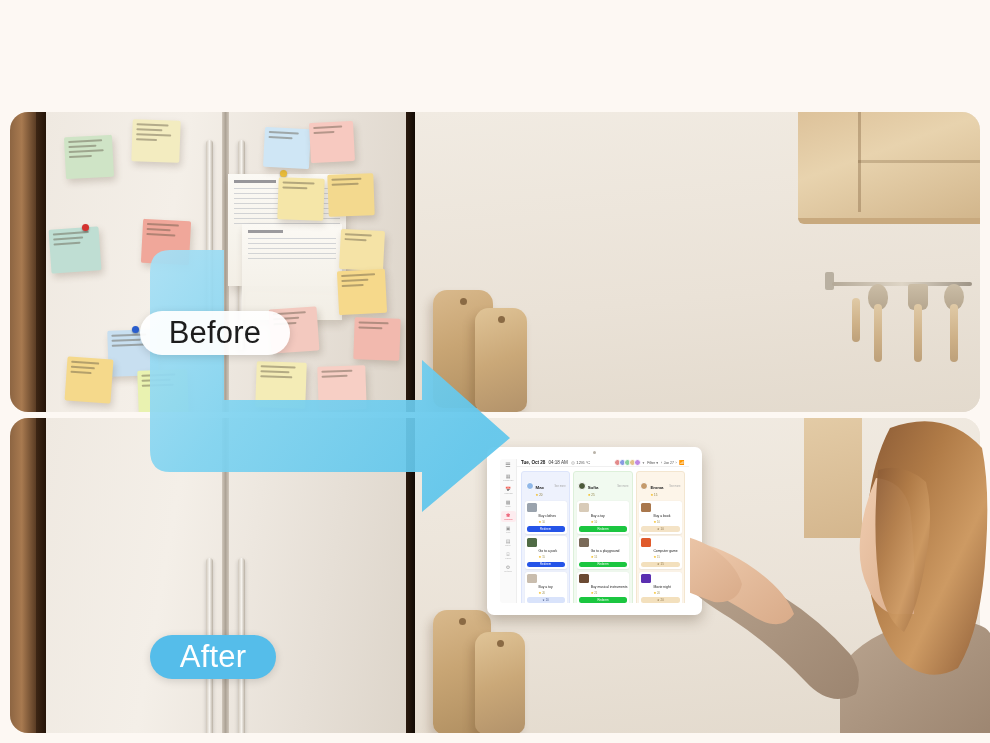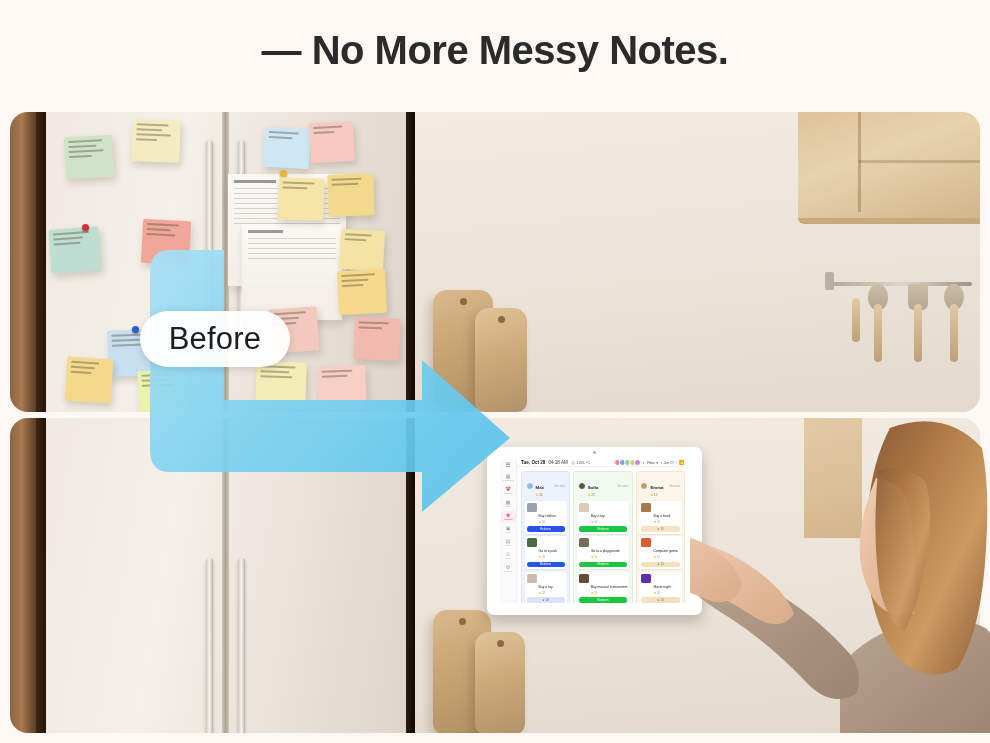--- a/index.html
+++ b/index.html
@@ -84,21 +84,21 @@
     box-shadow:2px 5px 9px rgba(80,60,40,.18); padding:6px; }
   .paper .rule{ display:block; height:1px; background:rgba(120,130,150,.30); margin:4px 0; }
   .paper .ttl{ display:block; height:3px; width:40%; background:rgba(70,70,80,.55); margin-bottom:5px;}
 
   
   .badge{
     position:absolute; display:flex; align-items:center; justify-content:center;
     border-radius:999px; font-size:31px; font-weight:normal; letter-spacing:.2px;
     font-family:"Liberation Sans", sans-serif;
   }
-  .badge-before{ left:140px; top:311px; width:150px; height:56px;
+  .badge-before{ left:140px; top:311px; width:150px; height:44px;
     background:rgba(255,255,255,.93); color:#1d1d1d;
     box-shadow:0 2px 8px rgba(0,0,0,.14); z-index:40; }
   .badge-after{ left:150px; top:635px; width:126px; height:44px;
     background:#55BDEA; color:#ffffff; box-shadow:0 2px 8px rgba(0,0,0,.14); z-index:40; }
 
   
   .arrow-wrap{ position:absolute; left:150px; top:250px; width:370px; height:290px; z-index:35; pointer-events:none; }
 
   
   .tablet{ position:absolute; left:487px; top:447px; width:215px; height:168px;
@@ -166,21 +166,20 @@
   .btn.pale-tan { background:#f4e3c6; color:#8a7348; }
   .btn.tan{ background:#f3e0bd; color:#8a7348; }
   .woman{ position:absolute; z-index:25; }
 </style>
 </head>
 <body>
 
 <div id="root">
 
   <div class="headline">
-    <span class="l2">— No More Messy Notes.</span>
   </div>
 
   <div class="panel panel-before">
     <div class="kitchen">
       <div class="wallcream"></div>
       <div class="jamb"></div>
       <div class="jamb-dark"></div>
 
       <div class="fridge">
         <div class="fridge-gap"></div>
@@ -647,14 +646,17 @@
              L272 222
              L20 222
              Q0 222 0 200
              L0 22
              Q0 0 20 0 Z" fill="url(#arrG)" opacity="0.93"></path>
   </svg>
 
   <div class="badge badge-before">
     <span>Before</span>
   </div>
+  <div class="badge badge-after">
+    <span>After</span>
+  </div>
 
 </div>
 
 </body></html>

